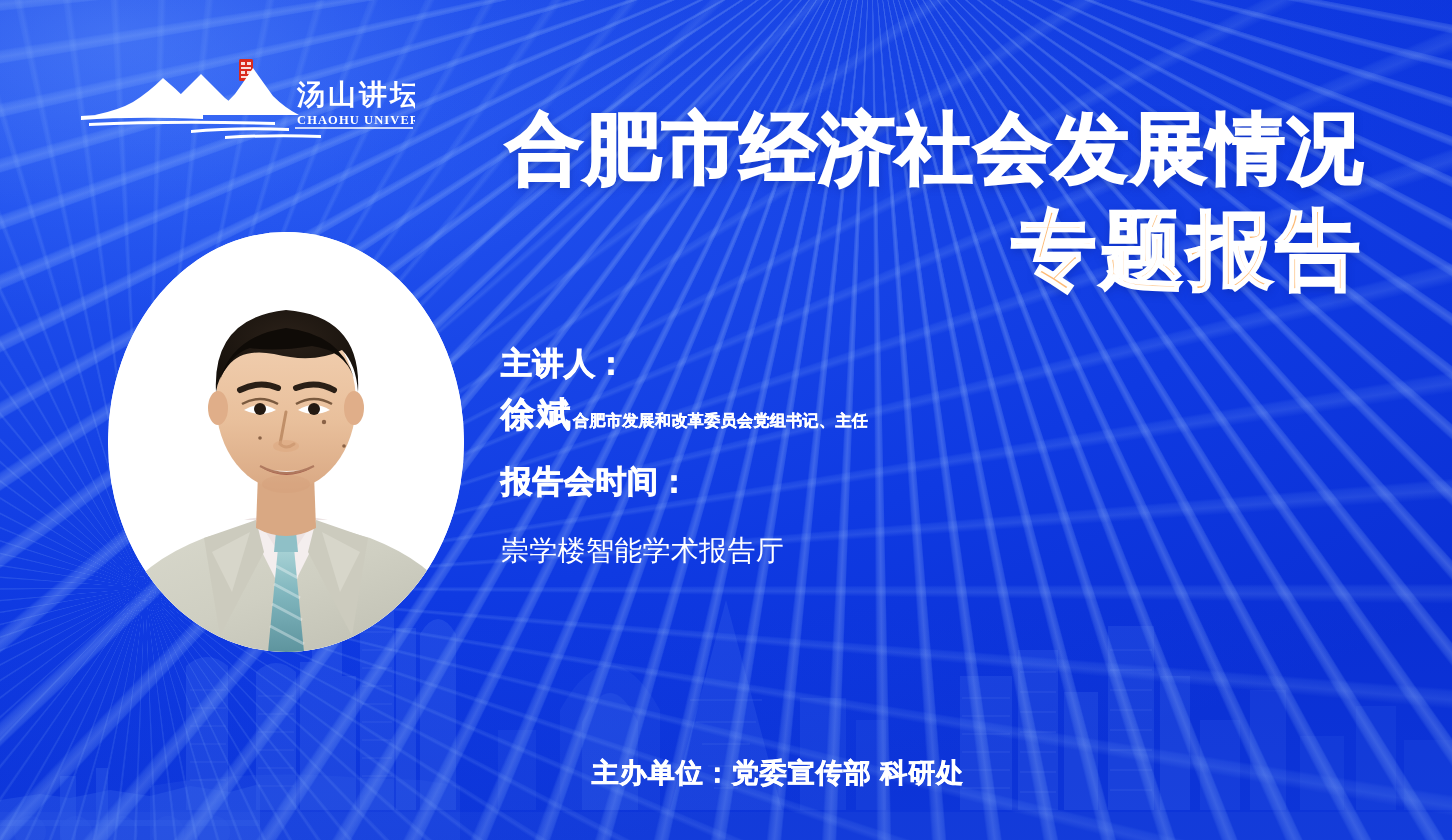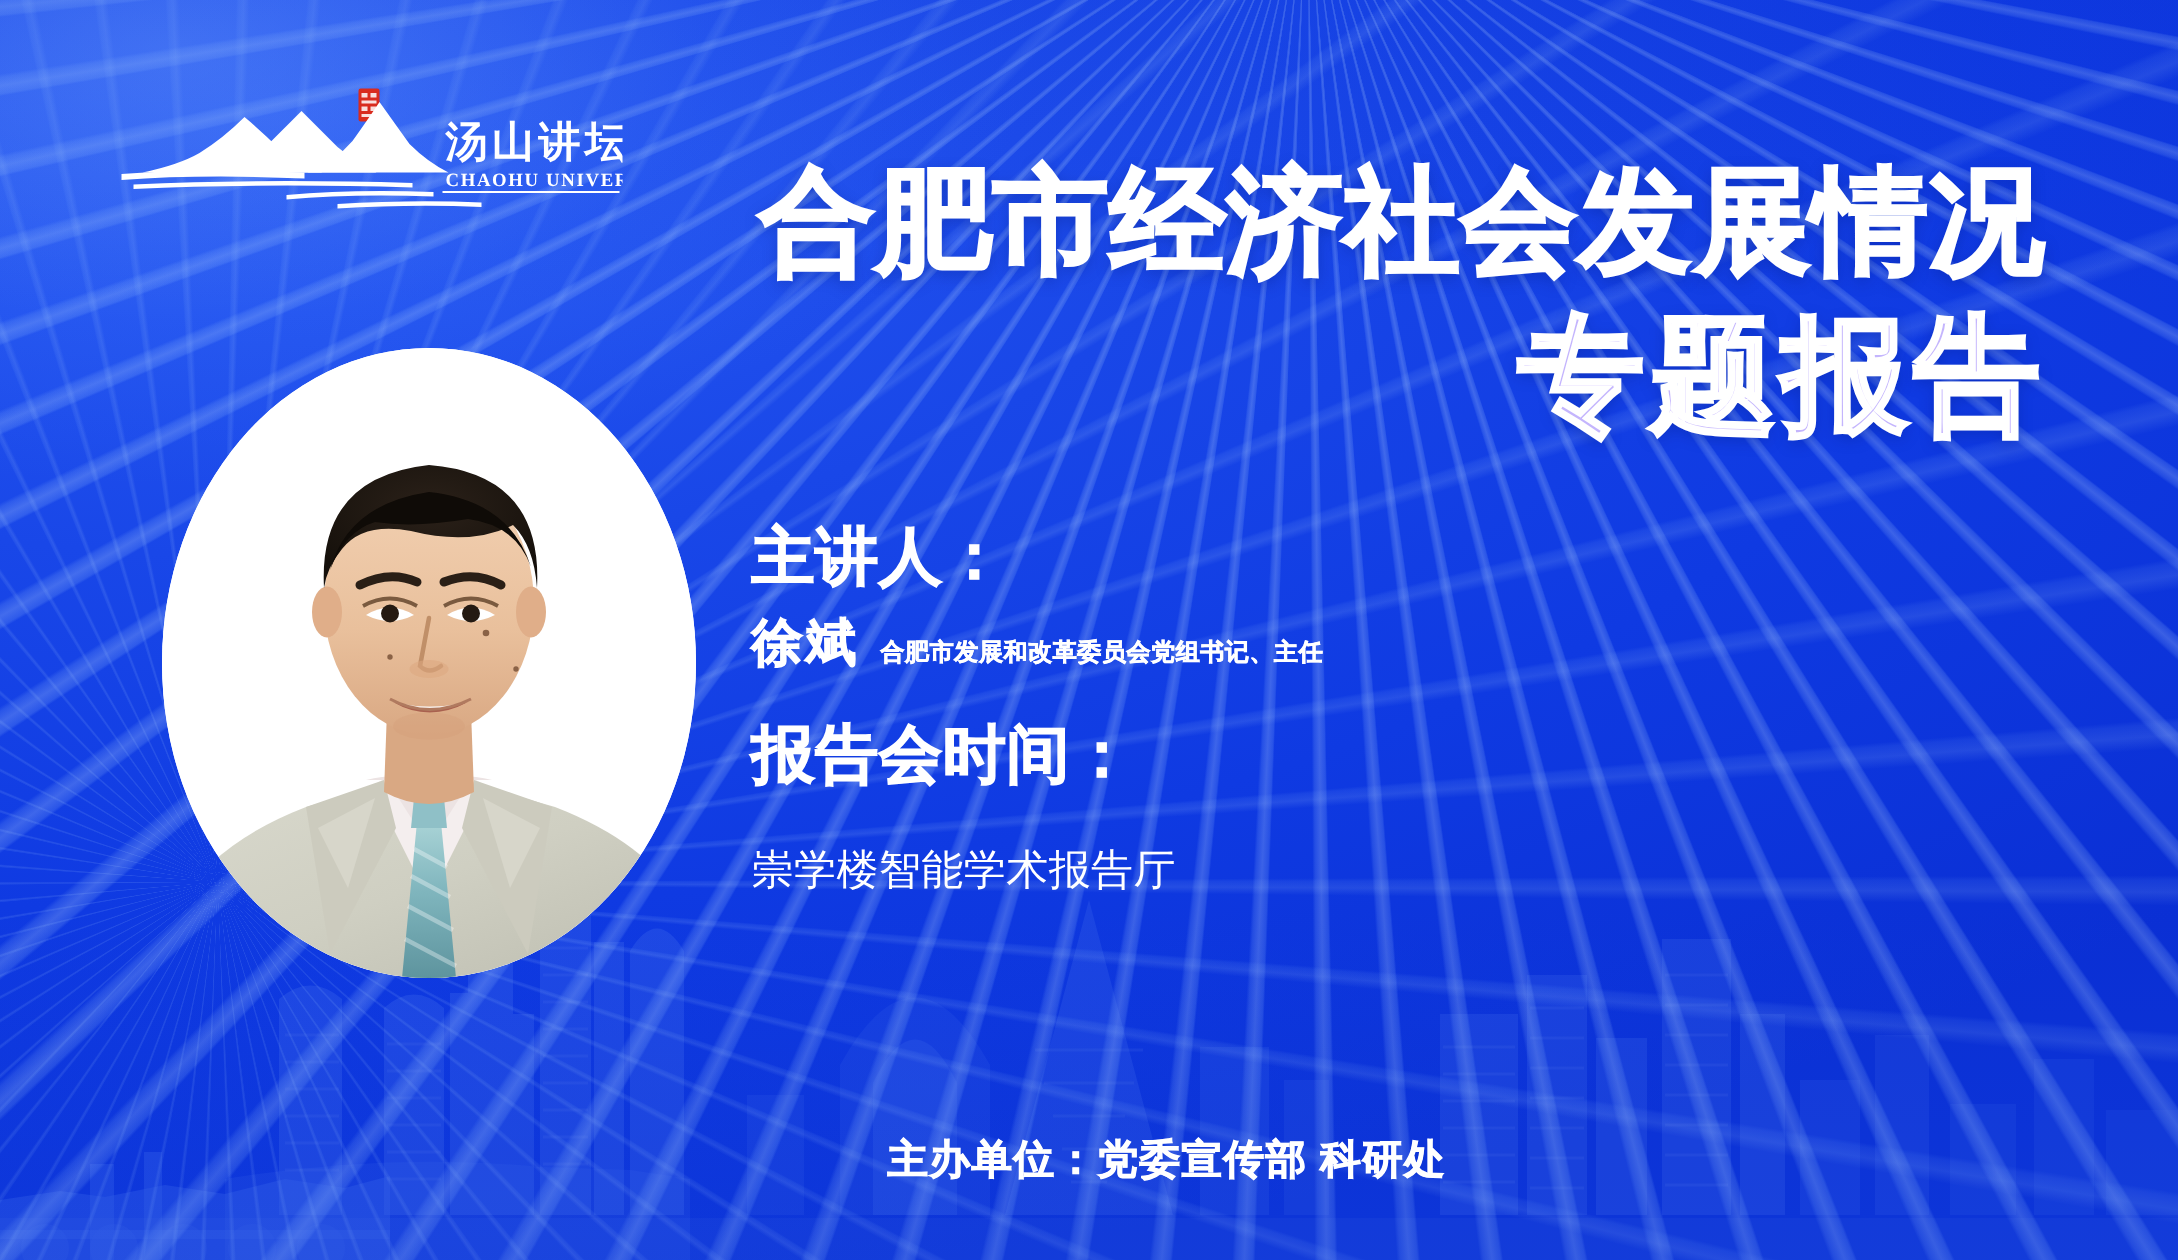--- a/index.html
+++ b/index.html
@@ -89,41 +89,41 @@
     letter-spacing:1px;
     white-space:nowrap;
     -webkit-text-stroke:2px #ffffff;
     text-shadow:0 3px 10px rgba(5,25,120,.35);
   }
   .title-sub{
     margin-top:16px;
     font-size:84px;
     line-height:1.06;
     font-weight:bold;
-    color:#c4b5fd;
+    color:#fdba74;
     letter-spacing:4px;
     white-space:nowrap;
     -webkit-text-stroke:2.5px #ffffff;
     text-shadow:0 3px 10px rgba(5,25,120,.35);
   }
 
   
   .details{
     position:absolute;left:501px;top:344px;
     color:#fff;
   }
   .d-label{
-    font-size:42px;font-weight:bold;line-height:1.28;
+    font-size:31px;font-weight:bold;line-height:1.28;
     letter-spacing:.5px;
     -webkit-text-stroke:.9px #ffffff;
     white-space:nowrap;
   }
   .d-speaker{
     margin-top:8px;
-    display:flex;align-items:baseline;gap:14px;
+    display:flex;align-items:baseline;
     white-space:nowrap;
   }
   .d-name{
     font-size:34px;font-weight:bold;letter-spacing:2px;
     -webkit-text-stroke:.9px #ffffff;
   }
   .d-title{
     font-size:16px;font-weight:bold;letter-spacing:.4px;
     -webkit-text-stroke:.4px #ffffff;
   }

